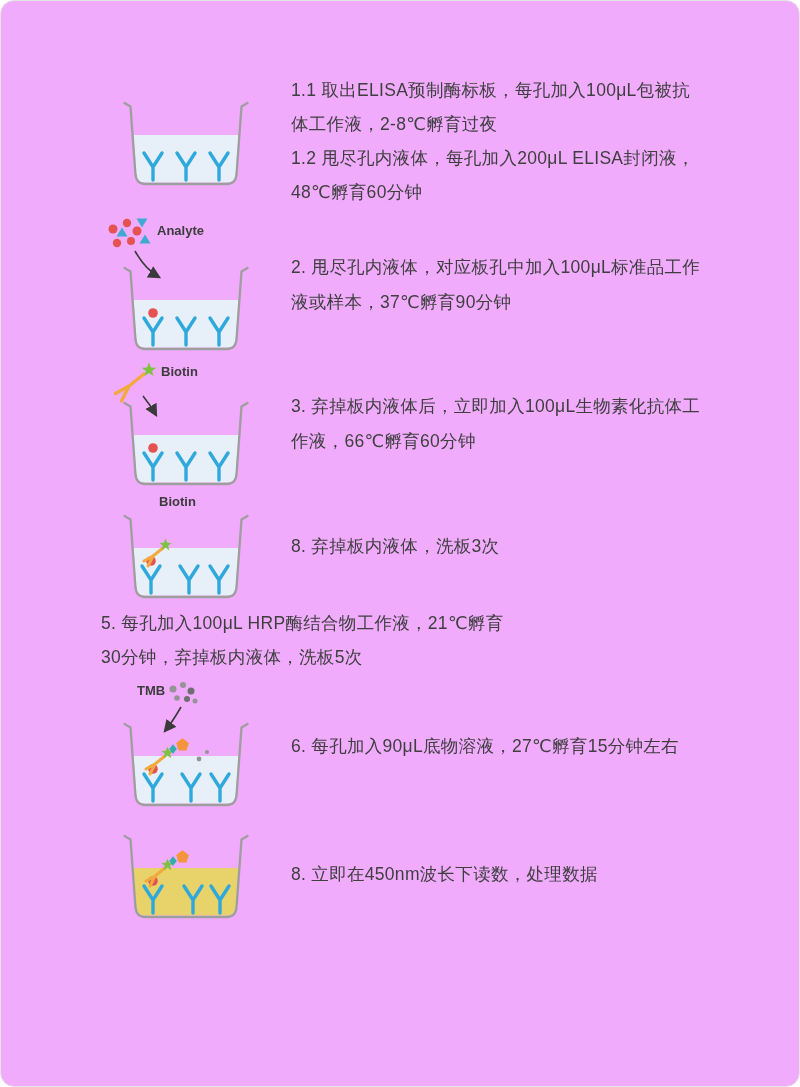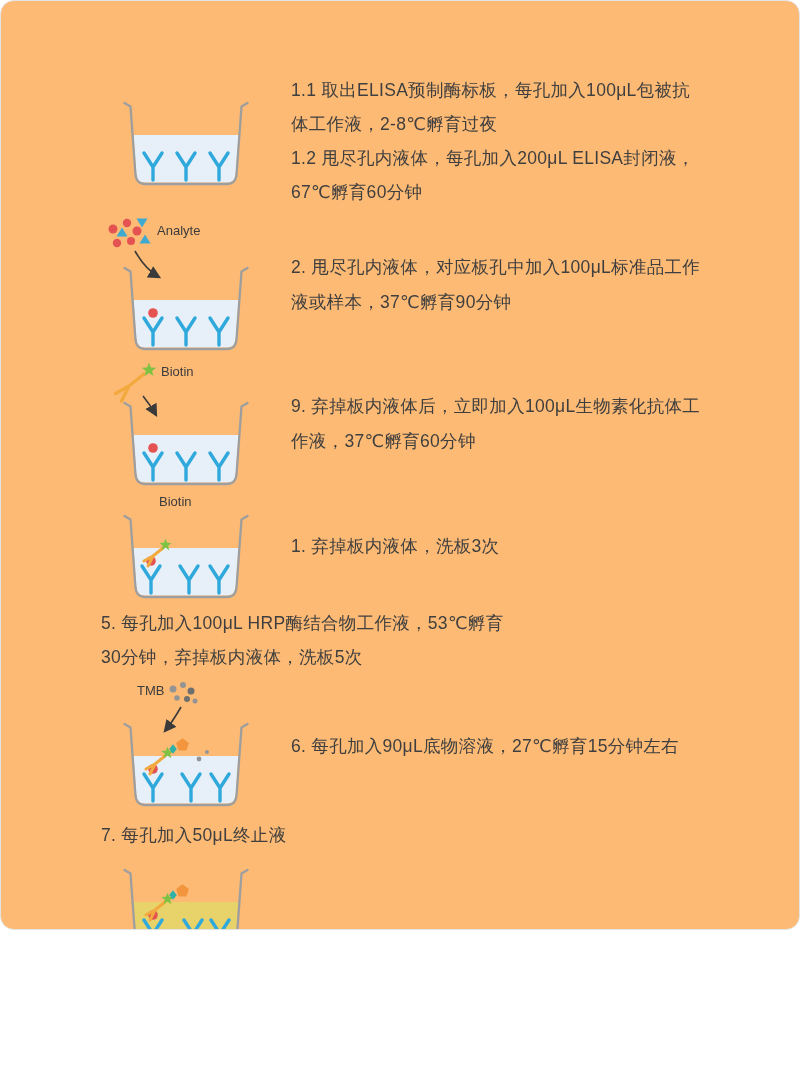--- a/index.html
+++ b/index.html
@@ -1,23 +1,23 @@
 <!DOCTYPE html>
 <html style="--antibody-blue: #2FA8DC; --analyte-red: #E45352; --detection-orange: #F2A93D; --biotin-green: #7DC242; --strep-teal: #2FB0A8; --hrp-orange: #F2953C; --tmb-gray: #949494; --stop-red: #E23B30; --well-liquid: #E7F0F8; --stop-liquid: #8CA6D5; --substrate-yellow: #E8D26A; --outline-gray: #9E9E9E; --text-color: #3F3F3F;"><head>
 <meta charset="utf-8">
 <style>
   html,body{margin:0;padding:0;background:#fff;}
   body{font-family:"Liberation Sans","DejaVu Sans",sans-serif;}
   .page{
-    position:relative;width:800px;height:930px;box-sizing:border-box;
-    background:#fdba74;border:1px solid #e4e4e4;border-radius:14px;
+    position:relative;width:800px;height:1087px;box-sizing:border-box;
+    background:#f0abfc;border:1px solid #e4e4e4;border-radius:14px;
     padding-top:72px;overflow:hidden;
   }
   .row{display:flex;align-items:center;padding-left:100px;margin-bottom:5px;}
-  .illus{flex:0 0 190px;}
+  .illus{flex:0 0 190px;font-weight:bold;}
   .illus svg{display:block;}
   .text{width:412px;color:var(--text-color,#3F3F3F);font-size:17.5px;line-height:1.95;letter-spacing:.3px;}
   .text p{margin:0;}
   svg text.lbl{font-size:13px;fill:#3c3c3c;font-family:"Liberation Sans","DejaVu Sans",sans-serif;}
 </style>
 </head>
 <body>
 
 <svg width="0" height="0" style="position:absolute" aria-hidden="true">
   <defs>
@@ -74,21 +74,21 @@
           </g>
         <g>
           <use href="#ab-blue" transform="translate(52,88)"></use>
           <use href="#ab-blue" transform="translate(85,88)"></use>
           <use href="#ab-blue" transform="translate(118,88)"></use>
         </g>
       </svg>
     </div>
     <div class="text">
       <p>1.1 取出ELISA预制酶标板，每孔加入100μL包被抗体工作液，2-8℃孵育过夜</p>
-      <p>1.2 甩尽孔内液体，每孔加入200μL ELISA封闭液，67℃孵育60分钟</p>
+      <p>1.2 甩尽孔内液体，每孔加入200μL ELISA封闭液，48℃孵育60分钟</p>
     </div>
   </div>
 
   <div class="row">
     <div class="illus">
       <svg width="190" height="140" viewBox="0 0 190 140">
         <g>
           <circle cx="12" cy="14" r="4.5" fill="var(--analyte-red,#E45352)"></circle>
           <circle cx="26" cy="8" r="4.2" fill="var(--analyte-red,#E45352)"></circle>
           <circle cx="36" cy="16" r="4.5" fill="var(--analyte-red,#E45352)"></circle>
@@ -128,46 +128,46 @@
             <use href="#well"></use>
           </g>
         <g>
           <use href="#ab-bound-blue" transform="translate(52,120)"></use>
           <use href="#ab-blue" transform="translate(85,120)"></use>
           <use href="#ab-blue" transform="translate(118,120)"></use>
         </g>
       </svg>
     </div>
     <div class="text">
-      <p>9. 弃掉板内液体后，立即加入100μL生物素化抗体工作液，37℃孵育60分钟</p>
+      <p>3. 弃掉板内液体后，立即加入100μL生物素化抗体工作液，66℃孵育60分钟</p>
     </div>
   </div>
 
   <div class="row">
     <div class="illus">
       <svg width="190" height="108" viewBox="0 0 190 108">
         <text class="lbl" x="58" y="13">Biotin</text>
         <g transform="translate(20,22)">
             <use href="#well"></use>
           </g>
         <use href="#complex-b" transform="translate(50,100)"></use>
         <g>
           <use href="#ab-blue" transform="translate(88,100)"></use>
           <use href="#ab-blue" transform="translate(118,100)"></use>
         </g>
       </svg>
     </div>
     <div class="text">
-      <p>1. 弃掉板内液体，洗板3次</p>
-    </div>
-  </div>
-
-  <div class="row">
-    <div class="text">
-      <p>5. 每孔加入100μL HRP酶结合物工作液，53℃孵育30分钟，弃掉板内液体，洗板5次</p>
+      <p>8. 弃掉板内液体，洗板3次</p>
+    </div>
+  </div>
+
+  <div class="row">
+    <div class="text">
+      <p>5. 每孔加入100μL HRP酶结合物工作液，21℃孵育30分钟，弃掉板内液体，洗板5次</p>
     </div>
   </div>
 
   <div class="row">
     <div class="illus">
       <svg width="190" height="134" viewBox="0 0 190 134">
         <text class="lbl" x="36" y="16">TMB</text>
         <g fill="var(--tmb-gray,#949494)">
           <circle cx="72" cy="10" r="3.5"></circle>
           <circle cx="82" cy="6" r="3"></circle>
@@ -188,33 +188,33 @@
         <circle cx="98" cy="80" r="2.4" fill="var(--tmb-gray,#949494)"></circle>
         <circle cx="106" cy="73" r="2" fill="var(--tmb-gray,#949494)"></circle>
       </svg>
     </div>
     <div class="text">
       <p>6. 每孔加入90μL底物溶液，27℃孵育15分钟左右</p>
     </div>
   </div>
 
   <div class="row">
-    <div class="text">
-      <p>7. 每孔加入50μL终止液</p>
-    </div>
   </div>
 
   <div class="row">
     <div class="illus">
       <svg width="190" height="102" viewBox="0 0 190 102">
         <g transform="translate(20,12)" style="--liq: var(--substrate-yellow,#E8D26A)">
             <use href="#well"></use>
           </g>
         <use href="#complex-full" transform="translate(52,90)"></use>
         <g>
           <use href="#ab-blue" transform="translate(92,90)"></use>
           <use href="#ab-blue" transform="translate(119,90)"></use>
         </g>
       </svg>
     </div>
+    <div class="text">
+      <p>8. 立即在450nm波长下读数，处理数据</p>
+    </div>
   </div>
 
 </div>
 
 </body></html>

